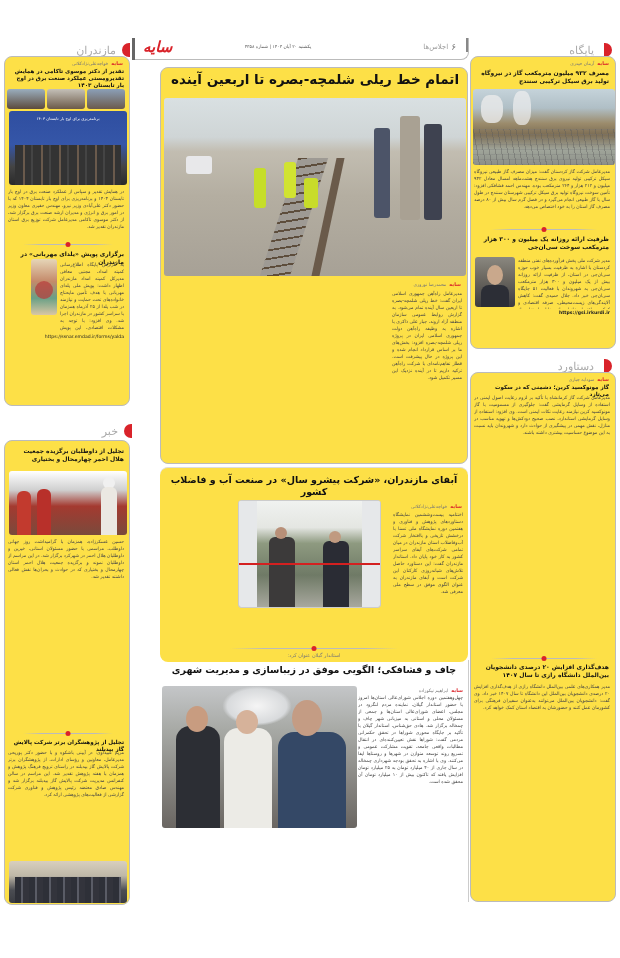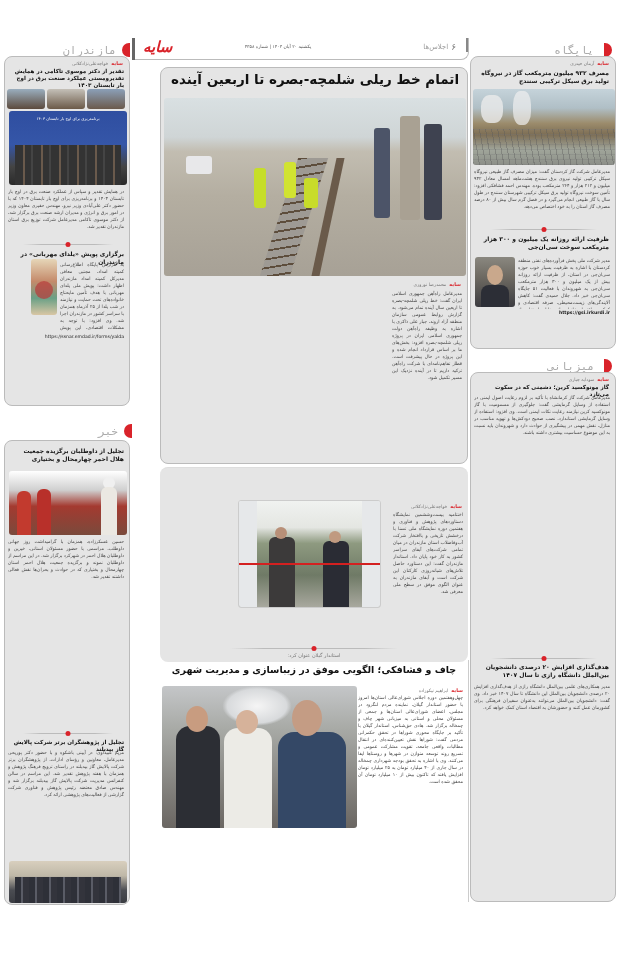--- a/index.html
+++ b/index.html
@@ -1,21 +1,21 @@
 <!DOCTYPE html>
 <html><head>
 <meta charset="utf-8">
 <style>
 *{box-sizing:border-box;margin:0;padding:0}
 html,body{width:620px;height:958px;background:#fff;overflow:hidden}
 body{font-family:"DejaVu Sans",sans-serif;color:#222;position:relative;direction:rtl}
 .abs{position:absolute}
-.box{position:absolute;border:1px solid #bbb;border-radius:8px;background:#e5e5e5;overflow:hidden}
+.box{position:absolute;border:1px solid #bbb;border-radius:8px;background:#fde047;overflow:hidden}
 .sec-head{position:absolute;height:20px;display:flex;align-items:center;gap:4px}
-.sec-title{color:#aaa;font-size:11px;font-family:Liberation Mono, monospace}
+.sec-title{color:#aaa;font-size:11px;font-family:Liberation Sans, sans-serif}
 .red-tab{width:8px;height:14px;background:#d9232a;border-radius:7px 0 0 7px}
 .vbar{position:absolute;width:3px;background:#555}
 .brand{color:#d9232a;font-weight:bold;font-style:italic}
 .byline{font-size:4.5px;color:#777;display:flex;gap:3px;align-items:center}
 .byline .b{color:#d9232a;font-weight:bold;font-size:5px}
 .headline{font-weight:bold;color:#111;line-height:1.25}
 .txt{font-size:4.6px;line-height:7px;color:#444;text-align:justify;overflow:hidden}
 .photo{position:absolute;overflow:hidden;border-radius:3px}
 .sep{position:absolute;height:1px;background:linear-gradient(90deg,transparent,#bbb 20%,#bbb 80%,transparent)}
 .sep i{position:absolute;left:50%;top:-2px;width:5px;height:5px;border-radius:50%;background:#d9232a;transform:translateX(-50%)}
@@ -69,21 +69,21 @@
     <div class="abs" style="left:6px;top:28px;width:28px;height:22px;background:#2c2e36;border-radius:8px 8px 0 0"></div>
   </div>
   <div class="abs txt" style="right:5px;top:200px;width:92px;height:52px">مدیر شرکت ملی پخش فرآورده‌های نفتی منطقه کردستان با اشاره به ظرفیت بسیار خوب حوزه سی‌ان‌جی در استان، از ظرفیت ارائه روزانه بیش از یک میلیون و ۳۰۰ هزار مترمکعب سی‌ان‌جی به شهروندان با فعالیت ۵۱ جایگاه سی‌ان‌جی خبر داد. جلال حمیدی گفت: کاهش آلایندگی‌های زیست‌محیطی، صرفه اقتصادی و کمک به اقتصاد خانواده از مزایای استفاده از سوخت سی‌ان‌جی است.</div>
   <div class="abs txt" style="right:5px;top:252px;width:136px;height:36px;font-size:4.6px">
     <span style="color:#222;font-weight:bold">https://gsi.irkurdi.ir</span>
   </div>
 </div>
 
 <div class="sec-head" style="right:8px;top:356px;width:150px">
   <div class="red-tab" style="margin-left:6px;border-radius:0 7px 7px 0"></div>
-  <span class="sec-title">میزبانی</span>
+  <span class="sec-title">دستاورد</span>
 </div>
 
 <div class="box" style="left:470px;top:372px;width:146px;height:530px">
   <div class="byline abs" style="right:6px;top:3px">
     <span class="b">سایه</span>
     <span>سودابه جباری</span>
   </div>
   <div class="abs headline" style="right:6px;top:11px;width:134px;font-size:5.6px;text-align:right">گاز مونوکسید کربن؛ دشمنی که در سکوت می‌تازد</div>
   <div class="abs txt" style="right:5px;top:21px;width:136px;height:258px">مدیرعامل شرکت گاز کرمانشاه با تأکید بر لزوم رعایت اصول ایمنی در استفاده از وسایل گرمایشی گفت: جلوگیری از مسمومیت با گاز مونوکسید کربن نیازمند رعایت نکات ایمنی است. وی افزود: استفاده از وسایل گرمایشی استاندارد، نصب صحیح دودکش‌ها و تهویه مناسب در منازل، نقش مهمی در پیشگیری از حوادث دارد و شهروندان باید نسبت به این موضوع حساسیت بیشتری داشته باشند.</div>
   <div class="sep" style="left:20px;top:285px;width:106px">
@@ -111,20 +111,21 @@
     <span>محمدرضا نوروزی</span>
   </div>
   <div class="abs txt" style="right:5px;top:222px;width:70px;height:170px">مدیرعامل راه‌آهن جمهوری اسلامی ایران گفت: خط ریلی شلمچه-بصره تا اربعین سال آینده تمام می‌شود. به گزارش روابط عمومی سازمان منطقه آزاد اروند، جبار علی ذاکری با اشاره به وظیفه راه‌آهن دولت جمهوری اسلامی ایران در پروژه ریلی شلمچه-بصره افزود: بخش‌های ما بر اساس قرارداد انجام شده و این پروژه در حال پیشرفت است. قطار تفاهم‌نامه‌ای با شرکت راه‌آهن ترکیه داریم تا در آینده نزدیک این مسیر تکمیل شود.</div>
   <div class="abs txt" style="right:80px;top:215px;width:72px;height:177px"></div>
   <div class="abs txt" style="right:157px;top:215px;width:72px;height:177px"></div>
   <div class="abs txt" style="right:234px;top:215px;width:70px;height:177px"></div>
 </div>
 
 <div class="abs" style="left:160px;top:464px;width:308px;height:4px"></div>
 <div class="box" style="left:160px;top:467px;width:308px;height:195px;border:none;border-top:1px solid #ddd">
+  <div class="abs headline" style="left:0;top:6px;width:308px;text-align:center;font-size:9.5px">آبفای مازندران، «شرکت پیشرو سال» در صنعت آب و فاضلاب کشور</div>
   <div class="byline abs" style="right:6px;top:35px">
     <span class="b">سایه</span>
     <span>خواجه‌علی‌نژاد‌کلانی</span>
   </div>
   <div class="abs txt" style="right:5px;top:43px;width:70px;height:128px">اختتامیه بیست‌وششمین نمایشگاه دستاوردهای پژوهش و فناوری و هفتمین دوره نمایشگاه ملی تسنا با درخشش تاریخی و باافتخار شرکت آب‌وفاضلاب استان مازندران در میان تمامی شرکت‌های آبفای سراسر کشور به کار خود پایان داد. استاندار مازندران گفت: این دستاورد حاصل تلاش‌های شبانه‌روزی کارکنان این شرکت است و آبفای مازندران به عنوان الگوی موفق در سطح ملی معرفی شد.</div>
   <div class="photo" style="left:78px;top:32px;width:143px;height:108px;border:1px solid #ccc;background:linear-gradient(180deg,#f0f2f0 0%,#e4e6e2 25%,#8e9a80 40%,#6f7a66 70%,#a8a89e 100%)">
     <div class="abs" style="left:0;top:0;width:18px;height:108px;background:#e6e8ea"></div>
     <div class="abs" style="right:0;top:0;width:18px;height:108px;background:#e6e8ea"></div>
     <div class="abs" style="left:30px;top:36px;width:26px;height:72px;background:#3c3a3a;border-radius:6px 6px 0 0"></div>
     <div class="abs" style="left:36px;top:26px;width:12px;height:12px;border-radius:50%;background:#b89078"></div>

